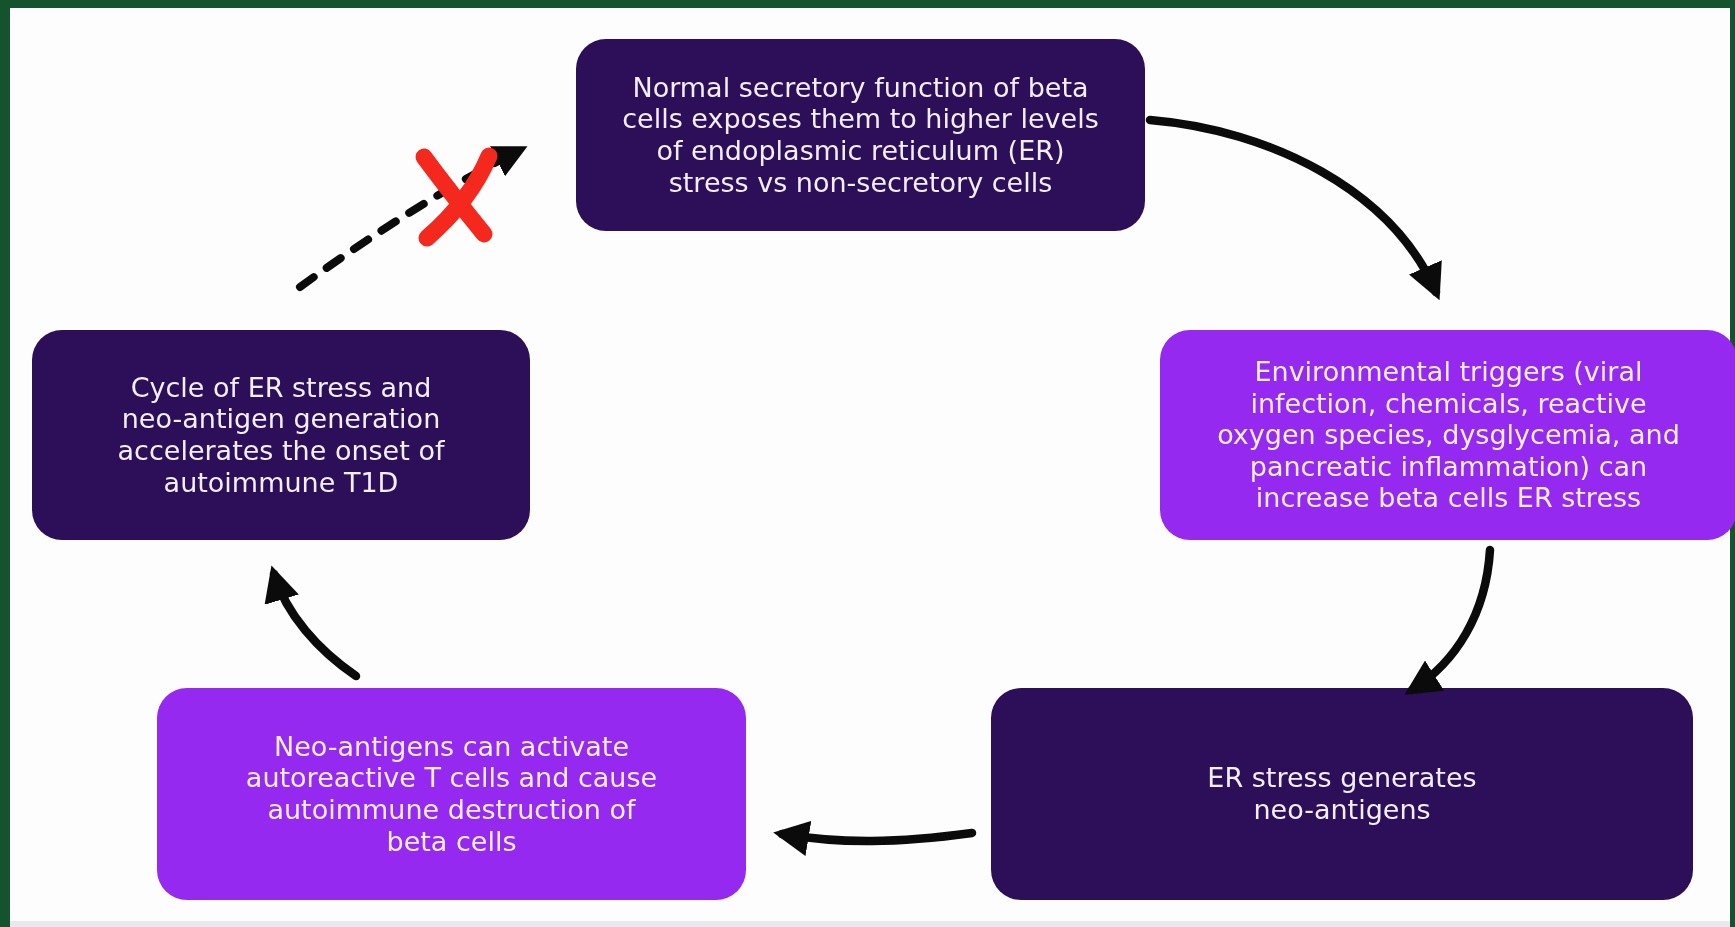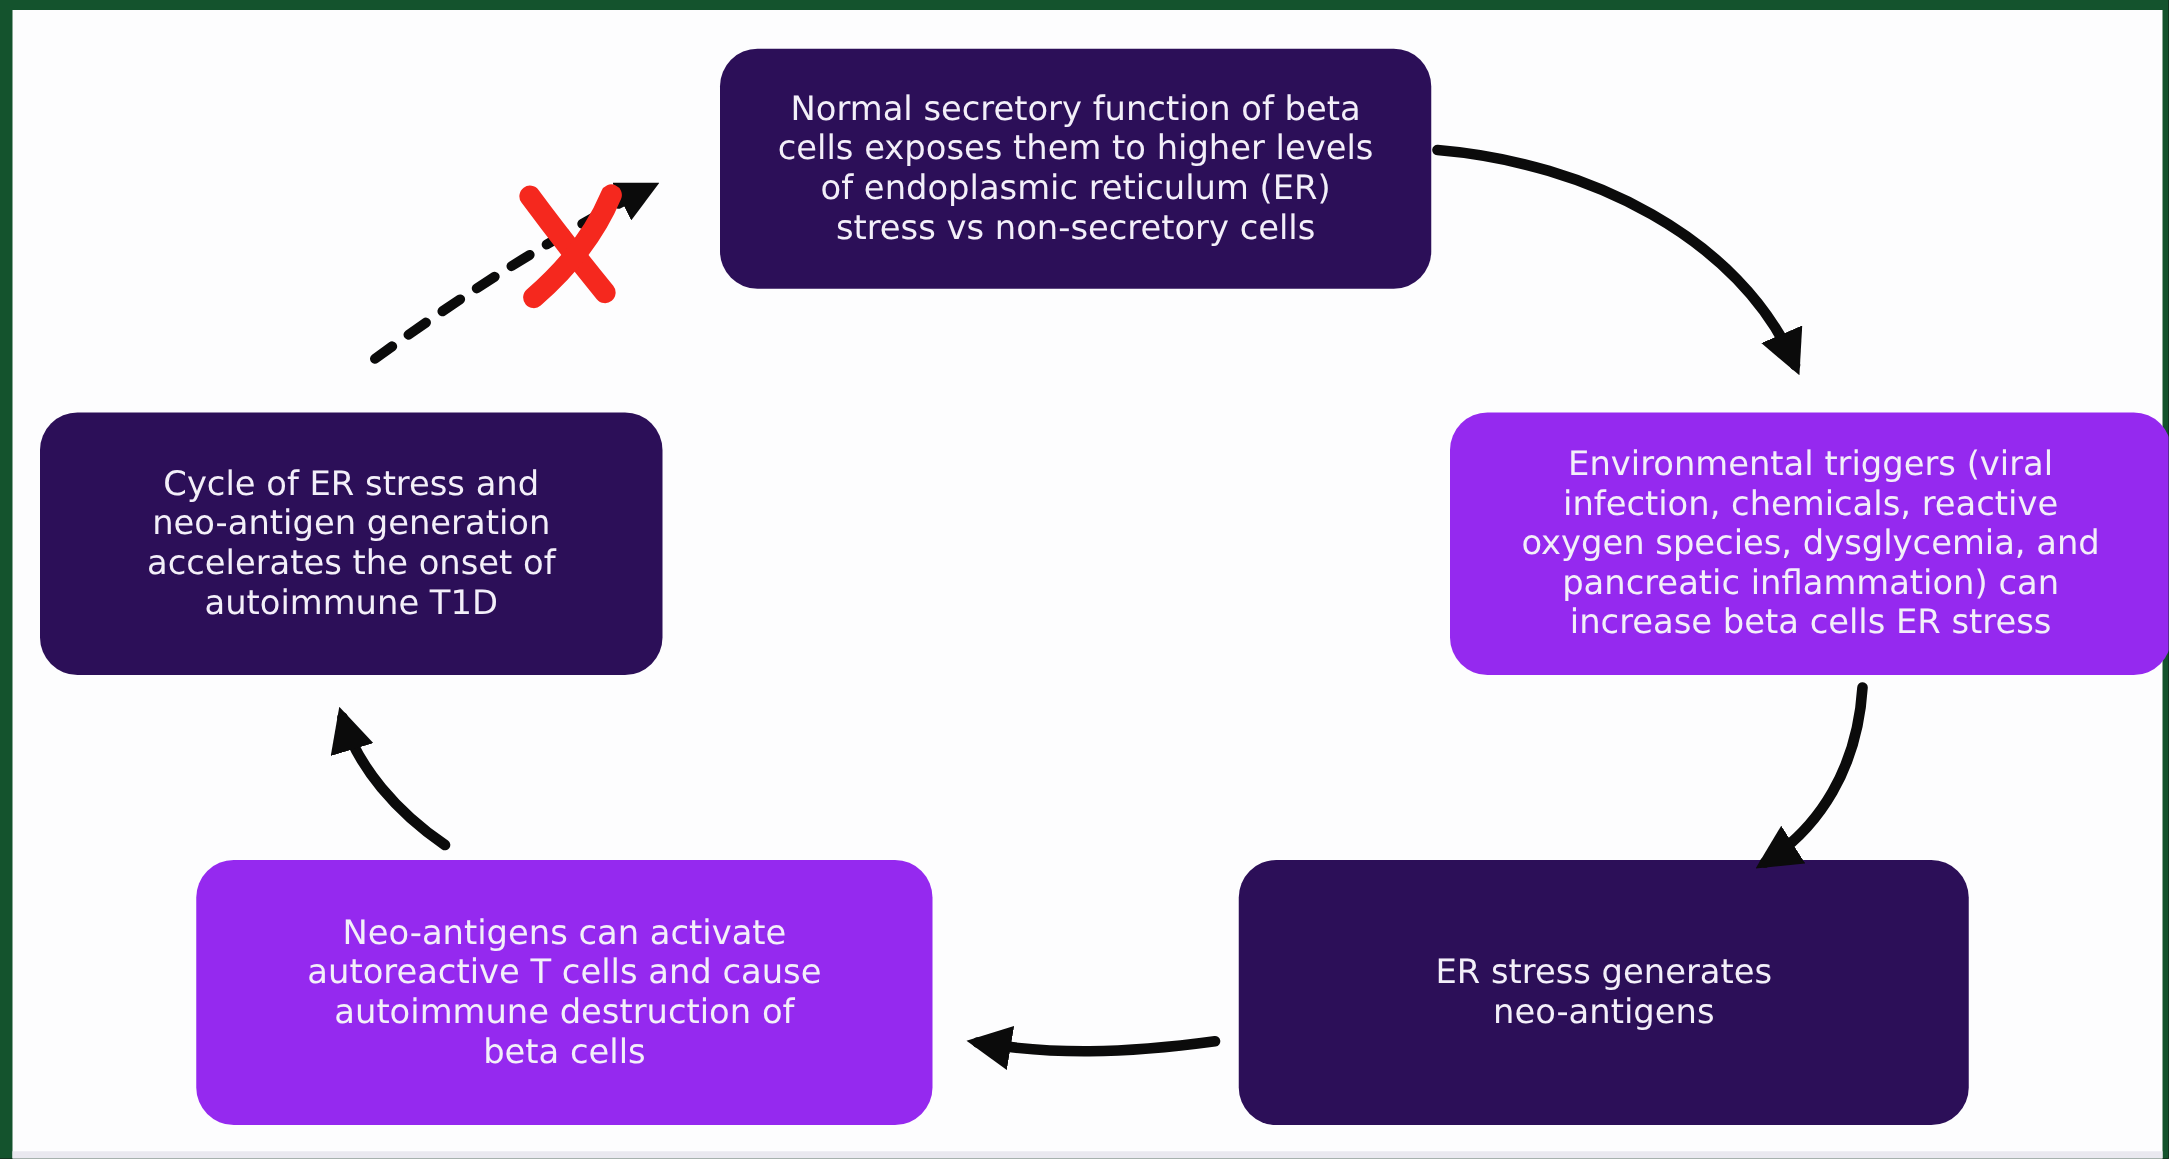--- a/index.html
+++ b/index.html
@@ -43,21 +43,21 @@
     line-height: 1.17;
     padding: 14px 16px;
   }
   .node span { white-space: pre-line; }
   .node--dark   { background: #2c0f58; }
   .node--bright { background: #9529ef; }
 
   
   #node-top          { left: 576px;  top: 39px;  width: 569px; height: 192px; }
   #node-right        { left: 1116px; top: 330px; width: 577px; height: 210px; margin-left: 44px; }
-  #node-bottom-right { left: 991px;  top: 688px; width: 584px; height: 212px; align-items: center; }
+  #node-bottom-right { left: 991px;  top: 688px; width: 702px; height: 212px; align-items: center; }
   #node-bottom-left  { left: 157px;  top: 688px; width: 589px; height: 212px; }
   #node-left         { left: 32px;   top: 330px; width: 498px; height: 210px; }
 </style>
 </head>
 <body>
 
 <div class="frame">
   <div class="slide"></div>
   <div class="bottom-strip"></div>
 

